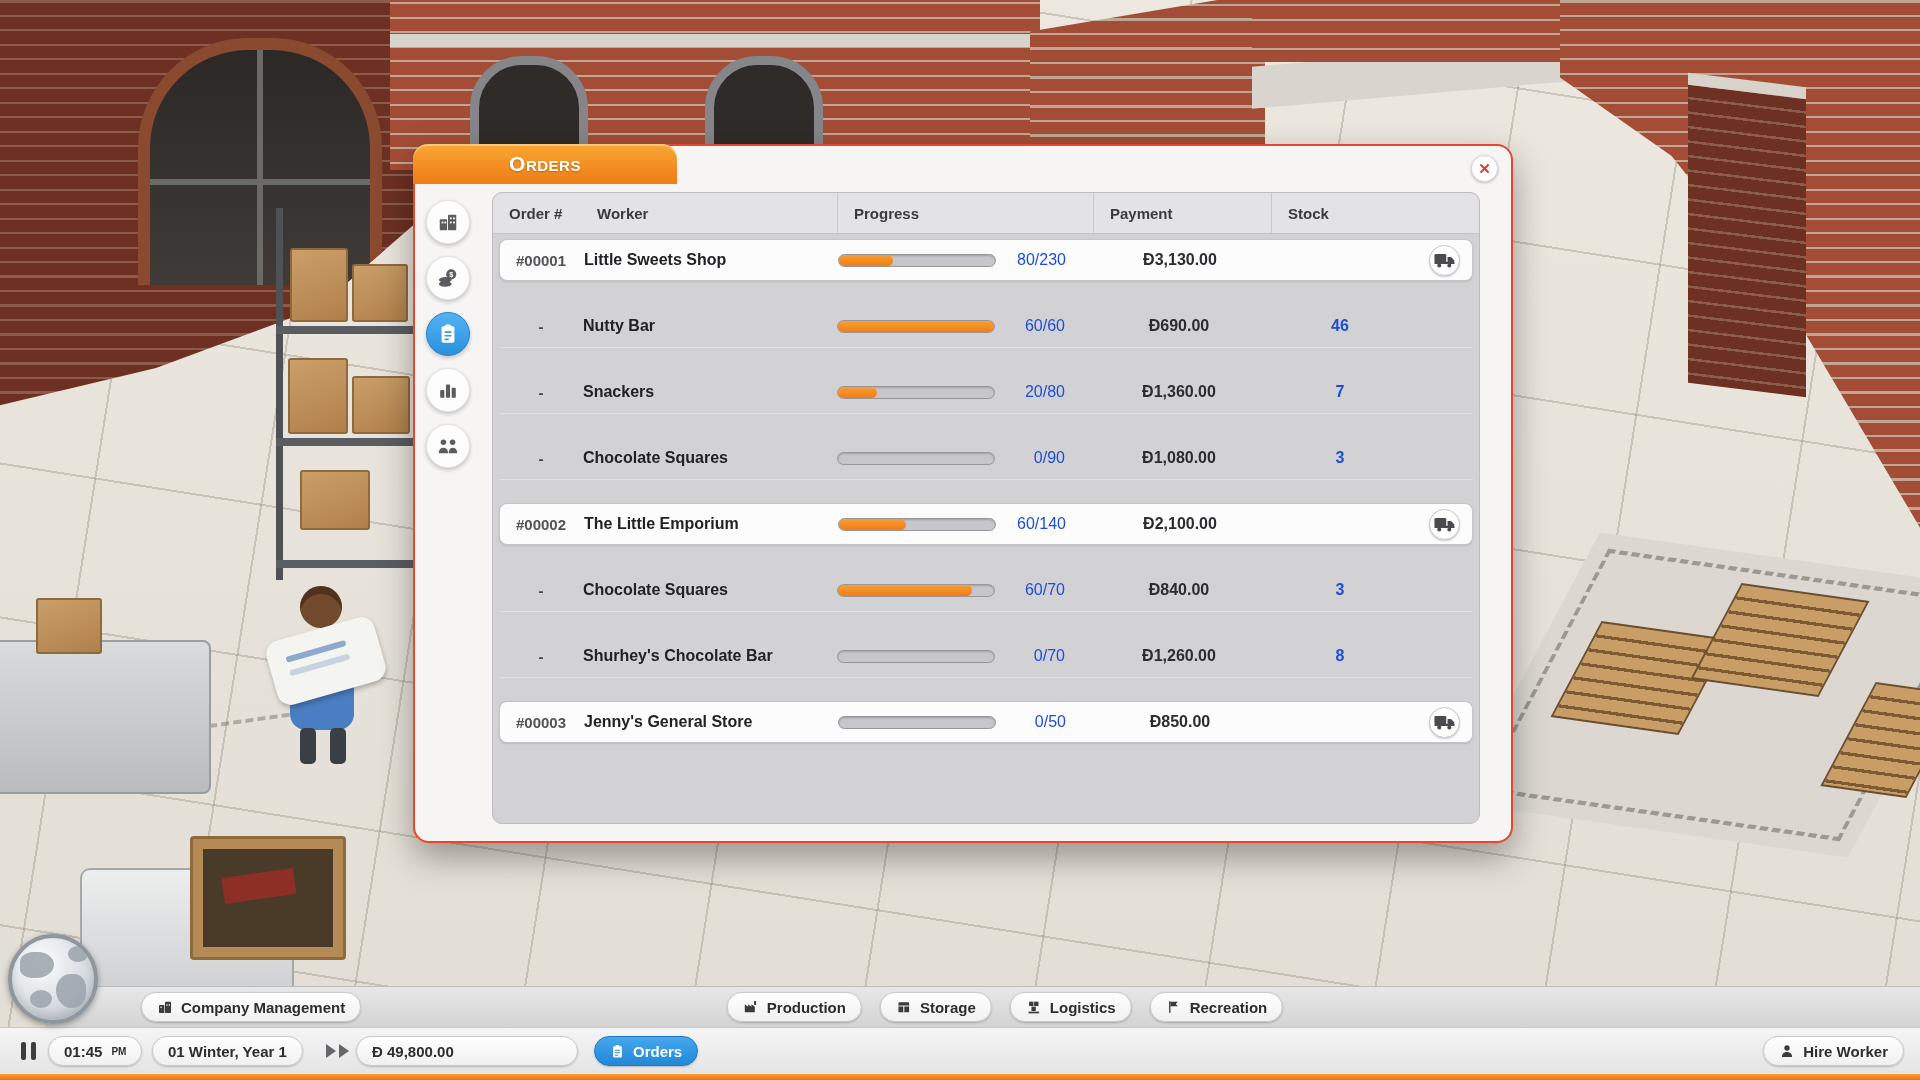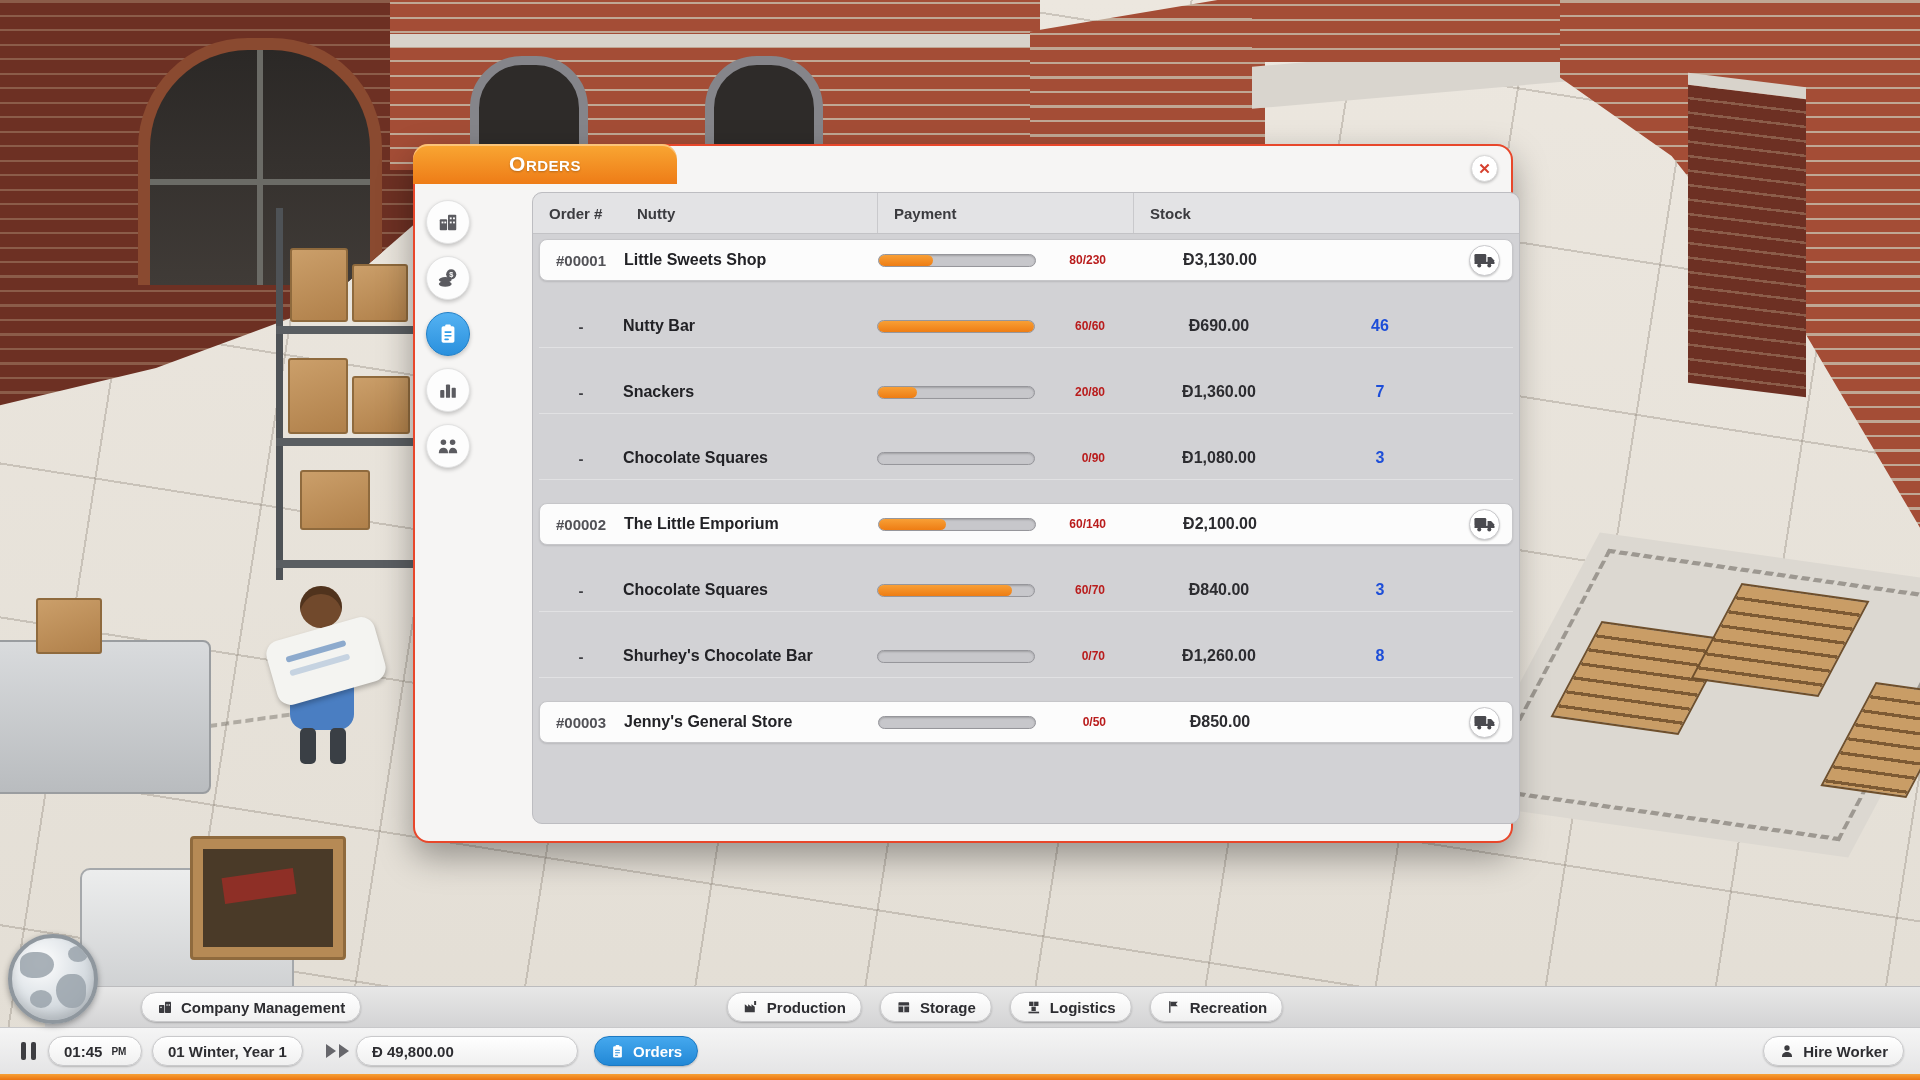--- a/index.html
+++ b/index.html
@@ -78,38 +78,38 @@
     text-shadow:0 1px 2px rgba(0,0,0,.25);}
   .closebtn{position:absolute;right:13px;top:9px;width:27px;height:27px;border-radius:50%;background:#fff;
     border:1px solid #d8d8d8;box-shadow:0 1px 3px rgba(0,0,0,.25);display:grid;place-items:center;cursor:pointer;padding:0;}
   .closebtn span{color:#d6402e;font-weight:bold;font-size:15px;line-height:1;}
   .side{position:absolute;left:11px;top:54px;display:flex;flex-direction:column;gap:12px;}
   .sicon{width:44px;height:44px;border-radius:50%;background:#fdfdfd;border:1px solid #e3e3e3;
     box-shadow:0 2px 4px rgba(0,0,0,.22);display:grid;place-items:center;color:#5b5b60;cursor:pointer;padding:0;}
   .sicon.active{background:linear-gradient(180deg,#54b2f2,#2a90dd);border-color:#1f7ec6;color:#fff;}
   .sicon svg{display:block;}
   .table{position:absolute;left:77px;top:46px;width:988px;height:632px;background:#d2d2d5;
-    border:1px solid #bdbdc1;border-radius:10px;box-sizing:border-box;overflow:hidden;margin-left:40px;}
+    border:1px solid #bdbdc1;border-radius:10px;box-sizing:border-box;overflow:hidden;}
   .thead{display:grid;grid-template-columns:88px 256px 256px 178px 148px 60px;height:40px;background:#e3e3e5;
     border-bottom:1px solid #c3c3c6;border-radius:9px 9px 0 0;align-items:center;font-weight:bold;font-size:15px;color:#3b3b3f;}
   .thead .hc{padding-left:16px;height:100%;display:flex;align-items:center;box-sizing:border-box;}
   .thead .hc.sep{border-left:1px solid #c9c9cc;}
   .rows{padding:5px 6px;display:flex;flex-direction:column;gap:24px;}
   .row{display:grid;grid-template-columns:84px 254px 254px 176px 146px 60px;height:42px;align-items:center;border-radius:8px;}
   .row.main{background:#fcfcfc;border:1px solid #c6c6c9;box-shadow:0 1px 2px rgba(0,0,0,.12);box-sizing:border-box;}
   .row.item{box-shadow:0 1px 0 rgba(255,255,255,.35);border-radius:0;}
   .c{display:flex;align-items:center;min-width:0;}
   .c-id{padding-left:16px;font-weight:bold;font-size:15px;color:#525257;}
   .row.item .c-id{justify-content:center;padding-left:0;color:#3f3f44;}
   .c-buyer{font-weight:bold;font-size:16px;color:#222226;}
   .c-prog{padding-right:0;}
   .track{width:158px;height:13px;border-radius:7px;background:#c7c7cb;border:1px solid #96969b;
     box-shadow:inset 0 1px 2px rgba(0,0,0,.2);overflow:hidden;box-sizing:border-box;flex:none;}
   .fill{height:100%;background:linear-gradient(180deg,#f89f35,#ee7d14);border-radius:6px;}
-  .plabel{flex:1;text-align:right;padding-right:26px;font-weight:bold;font-size:12px;color:#b91c1c;}
+  .plabel{flex:1;text-align:right;padding-right:26px;font-weight:normal;font-size:16px;color:#1d4ed8;}
   .c-pay{justify-content:center;font-weight:bold;font-size:16px;color:#2c2c30;}
   .c-stock{justify-content:center;font-weight:bold;font-size:16px;color:#1d4ed8;}
   .c-act{justify-content:center;}
   .truckbtn{width:31px;height:31px;border-radius:50%;background:#fff;border:1px solid #c9c9cc;
     box-shadow:0 1px 2px rgba(0,0,0,.2);display:grid;place-items:center;cursor:pointer;padding:0;color:#4a4a4f;}
 
   
   .tb-top{position:absolute;left:0;top:986px;width:100%;height:41px;
     background:linear-gradient(180deg,#e7e7e7,#d3d3d4);border-top:1px solid #bcbcbe;z-index:20;margin-left:45px;}
   .tb-bottom{position:absolute;left:0;top:1027px;width:100%;height:47px;
@@ -253,21 +253,22 @@
             <path d="M2 19c0-3 2.2-5 5-5s5 2 5 5v1H2z"></path>
             <circle cx="17" cy="8" r="3"></circle>
             <path d="M12.8 19c.4-2.8 2-5 4.2-5 2.8 0 5 2 5 5v1h-9.2z"></path>
           </svg>
       </button>
     </div>
 
     <div class="table">
       <div class="thead">
         <div class="hc">Order #</div>
-        <div class="hc">Nutty</div>
+        <div class="hc">Worker</div>
+        <div class="hc sep">Progress</div>
         <div class="hc sep">Payment</div>
         <div class="hc sep">Stock</div>
         <div class="hc"></div>
       </div>
       <div class="rows">
 
         <div class="row main">
           <div class="c c-id">#00001</div>
           <div class="c c-buyer">Little Sweets Shop</div>
           <div class="c c-prog">

